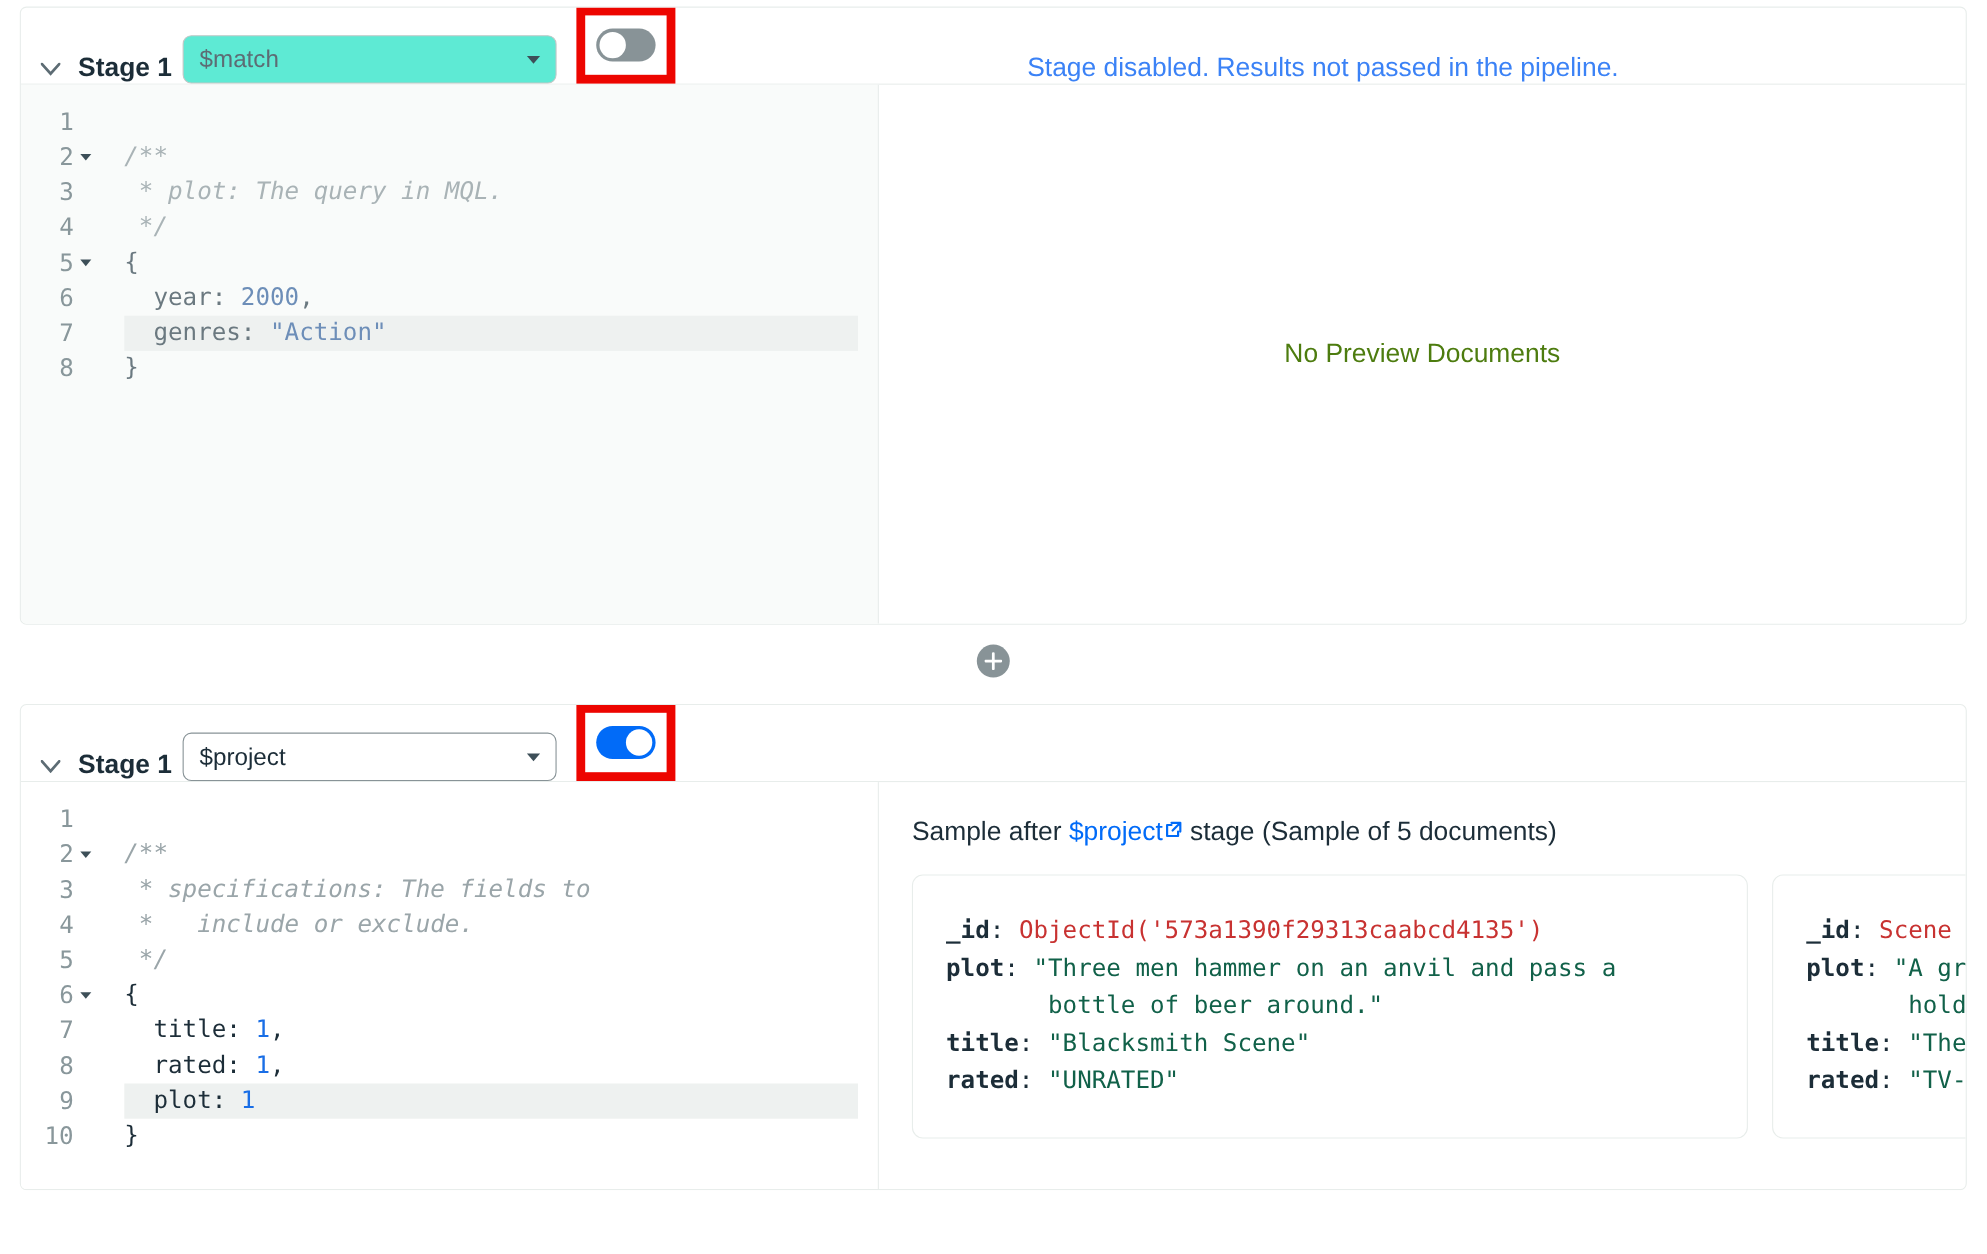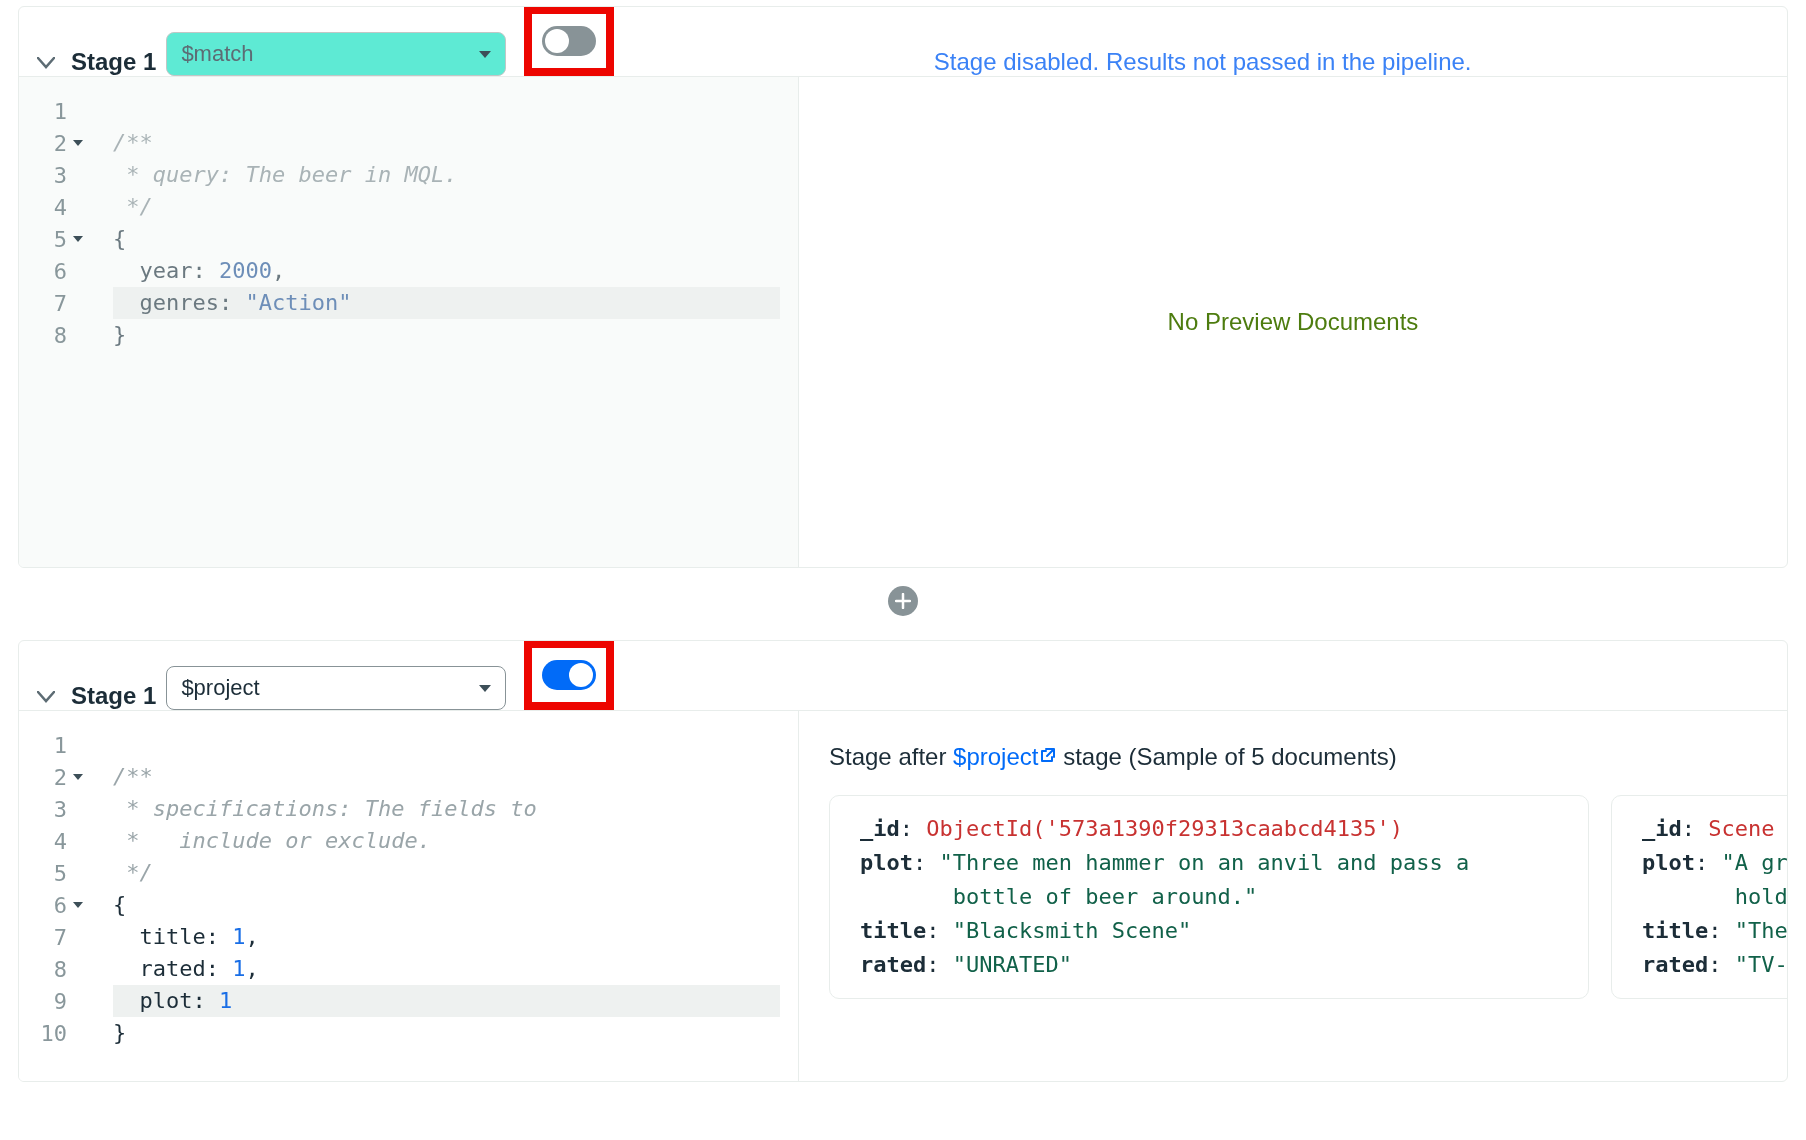--- a/index.html
+++ b/index.html
@@ -196,21 +196,21 @@
     color: #016bf8;
   }
 
   .doc-row {
     display: flex;
     gap: 22px;
   }
   .doc-card {
     border: 1px solid #e8edeb;
     border-radius: 10px;
-    padding: 16px 30px;
+    padding: 34px 30px;
     font-family: "Menlo","Consolas",monospace;
     font-size: 22px;
     line-height: 34px;
     white-space: pre;
     flex: 0 0 760px;
   }
   .doc-card .key  { color: #1c2d38; font-weight: 700; }
   .doc-card .oid  { color: #c83231; }
   .doc-card .str  { color: #116149; }
 
@@ -260,21 +260,21 @@
       <div class="gutter">
           <div class="ln">1</div>
           <div class="ln fold">2</div>
           <div class="ln">3</div>
           <div class="ln">4</div>
           <div class="ln fold">5</div>
           <div class="ln">6</div>
           <div class="ln">7</div>
           <div class="ln">8</div>
         </div>
-      <div class="code"><div>&nbsp;</div><div><span class="c">/**</span></div><div><span class="c"> * query: The beer in MQL.</span></div><div><span class="c"> */</span></div><div>{</div><div>  year: <span class="n">2000</span>,</div><div class="hl">  genres: <span class="s">"Action"</span></div><div>}</div></div>
+      <div class="code"><div>&nbsp;</div><div><span class="c">/**</span></div><div><span class="c"> * plot: The query in MQL.</span></div><div><span class="c"> */</span></div><div>{</div><div>  year: <span class="n">2000</span>,</div><div class="hl">  genres: <span class="s">"Action"</span></div><div>}</div></div>
     </div>
     <div class="preview-pane">
       <span>No Preview Documents</span>
     </div>
   </div>
 </div>
 
 <div class="add-btn-row">
   <div class="add-btn">
     <svg width="16" height="16" viewBox="0 0 16 16">
@@ -314,21 +314,21 @@
           <div class="ln fold">6</div>
           <div class="ln">7</div>
           <div class="ln">8</div>
           <div class="ln">9</div>
           <div class="ln">10</div>
         </div>
       <div class="code"><div>&nbsp;</div><div><span class="c">/**</span></div><div><span class="c"> * specifications: The fields to</span></div><div><span class="c"> *   include or exclude.</span></div><div><span class="c"> */</span></div><div>{</div><div>  title: <span class="n">1</span>,</div><div>  rated: <span class="n">1</span>,</div><div class="hl">  plot: <span class="n">1</span></div><div>}</div></div>
     </div>
     <div class="output-pane">
       <div class="output-title">
-        <span>Stage after </span><span class="link"><span>$project</span><span class="ext-icon"><svg width="16" height="16" viewBox="0 0 16 16">
+        <span>Sample after </span><span class="link"><span>$project</span><span class="ext-icon"><svg width="16" height="16" viewBox="0 0 16 16">
                 <path d="M6 2h8v8M14 2L7 9M12 10v4H2V4h4" stroke="#016bf8" stroke-width="2" fill="none" stroke-linecap="round" stroke-linejoin="round"></path>
               </svg></span></span><span>  stage (Sample of 5 documents)</span>
       </div>
       <div class="doc-row">
           <div class="doc-card"><span class="key">_id</span>: <span class="oid">ObjectId('573a1390f29313caabcd4135')</span>
 <span class="key">plot</span>: <span class="str">"Three men hammer on an anvil and pass a
        bottle of beer around."</span>
 <span class="key">title</span>: <span class="str">"Blacksmith Scene"</span>
 <span class="key">rated</span>: <span class="str">"UNRATED"</span></div>
           <div class="doc-card"><span class="key">_id</span>: <span class="oid">Scene</span>

